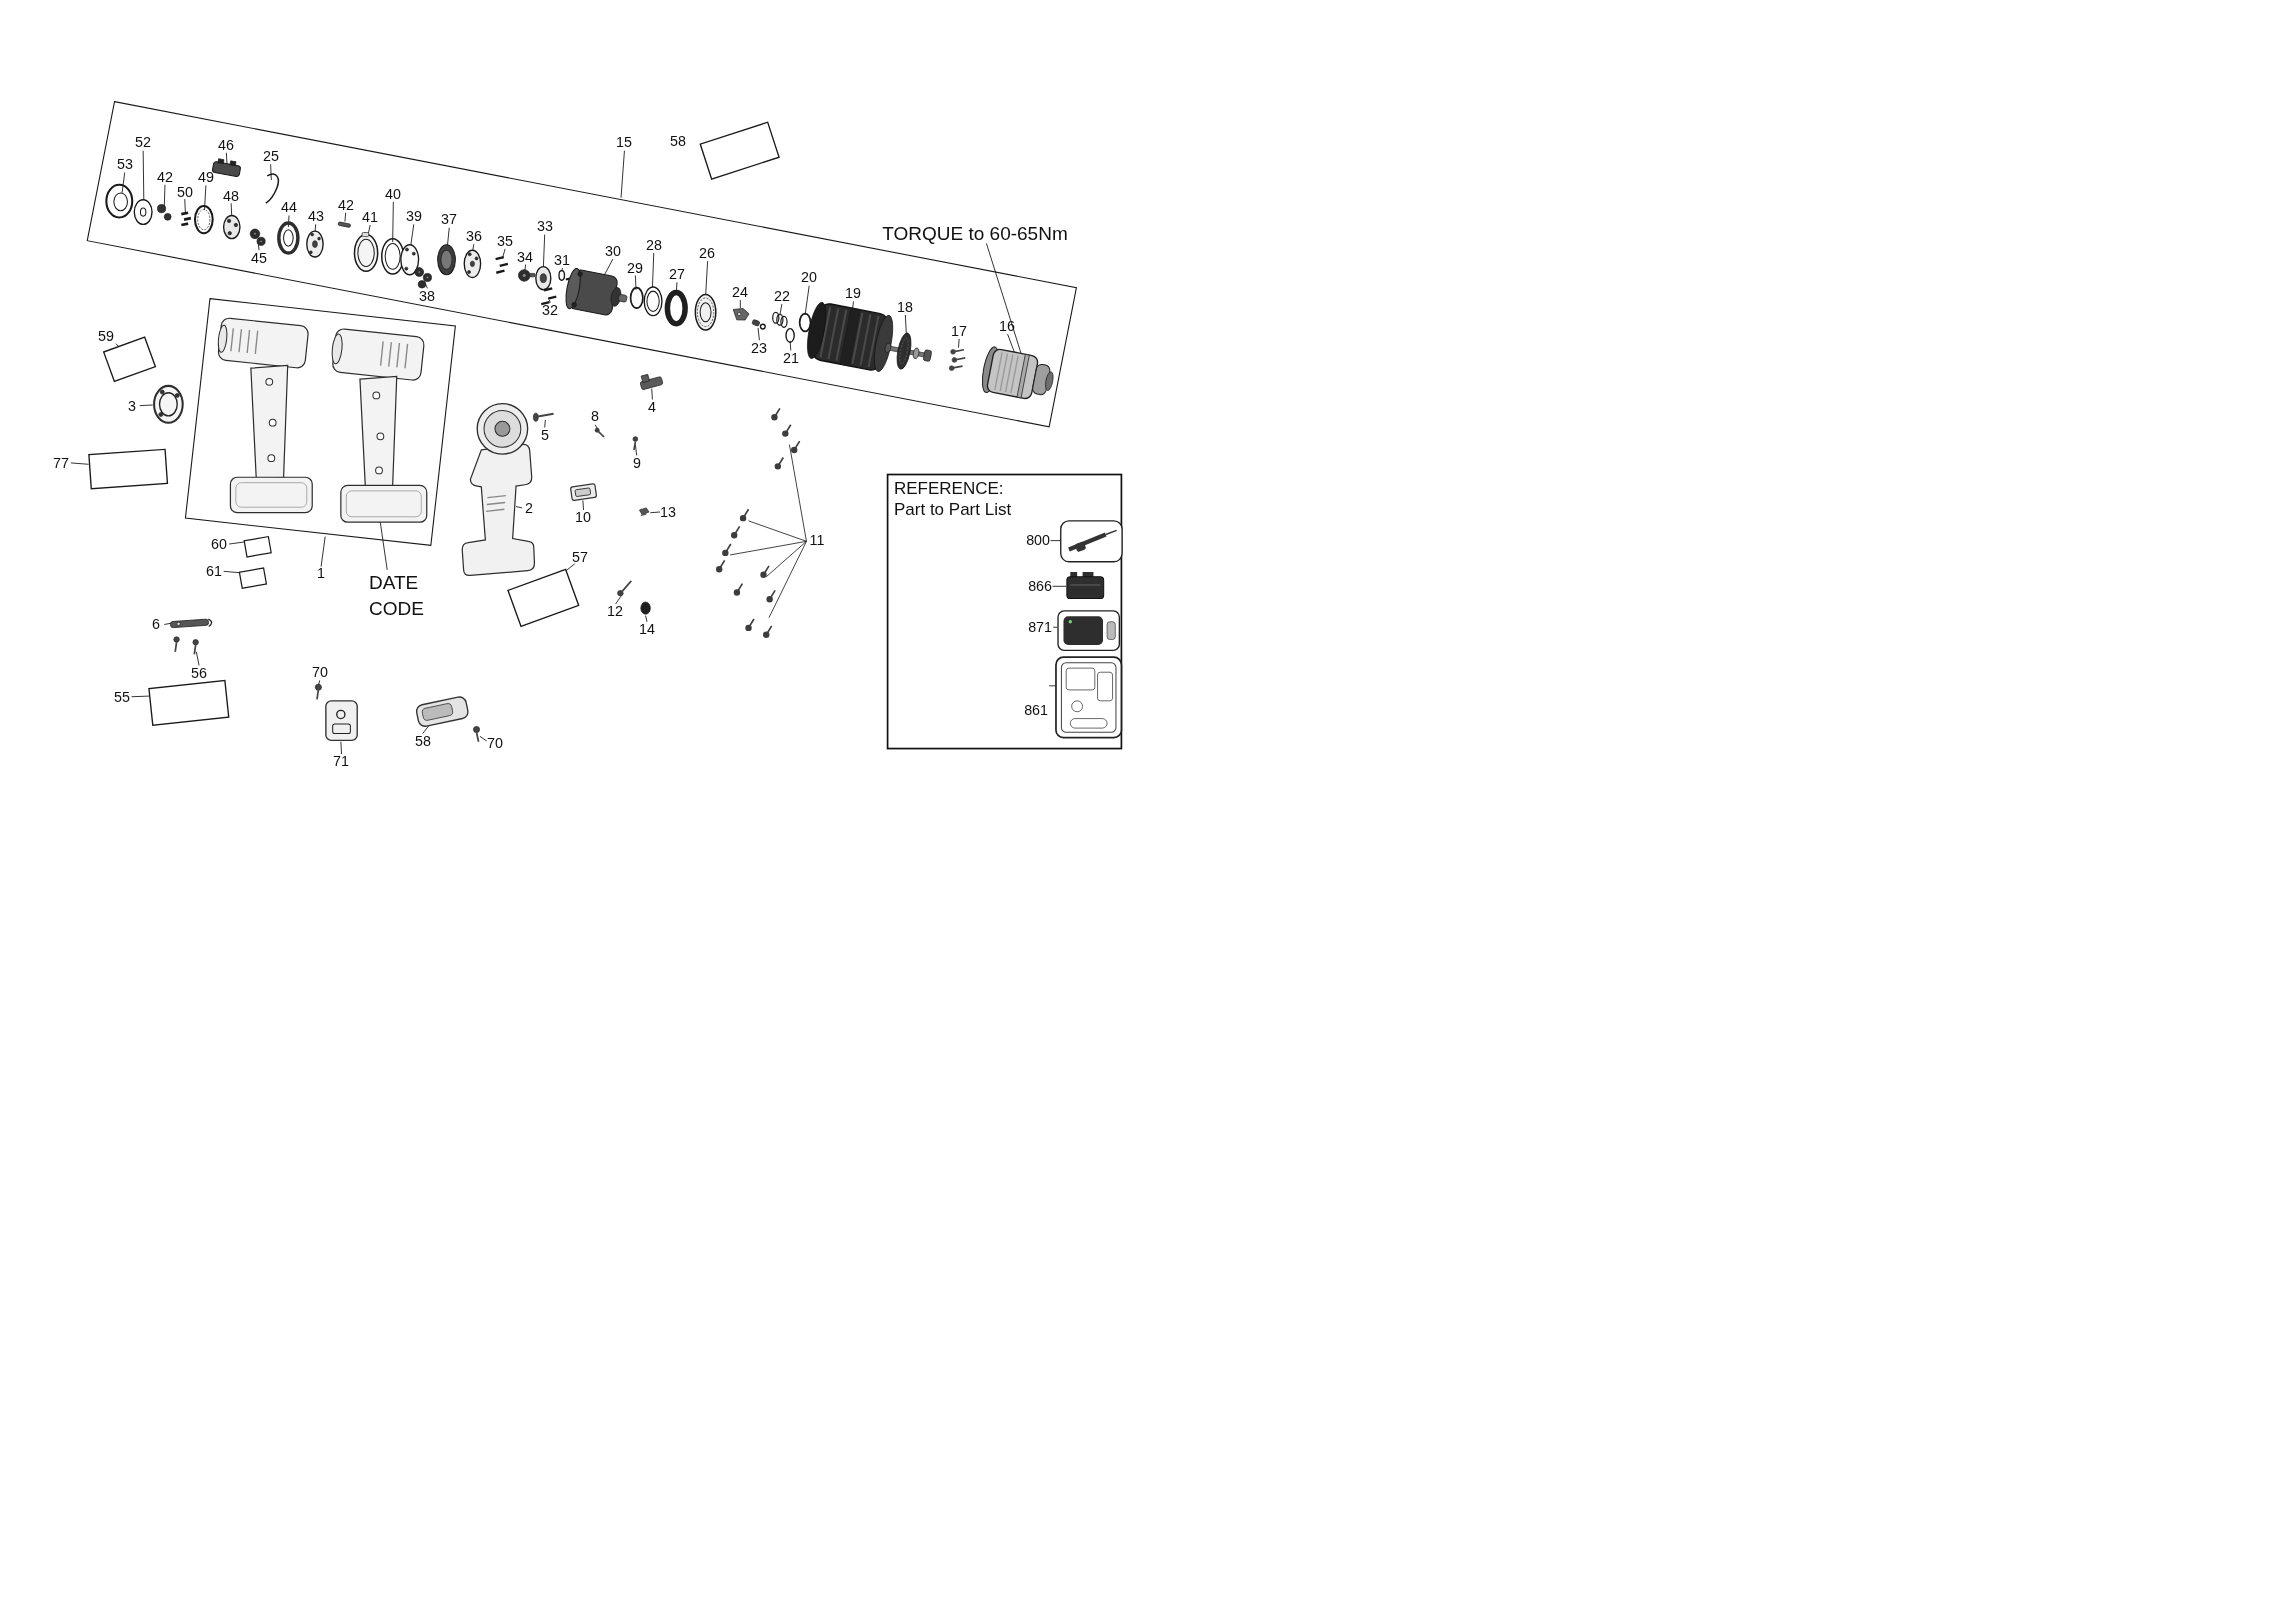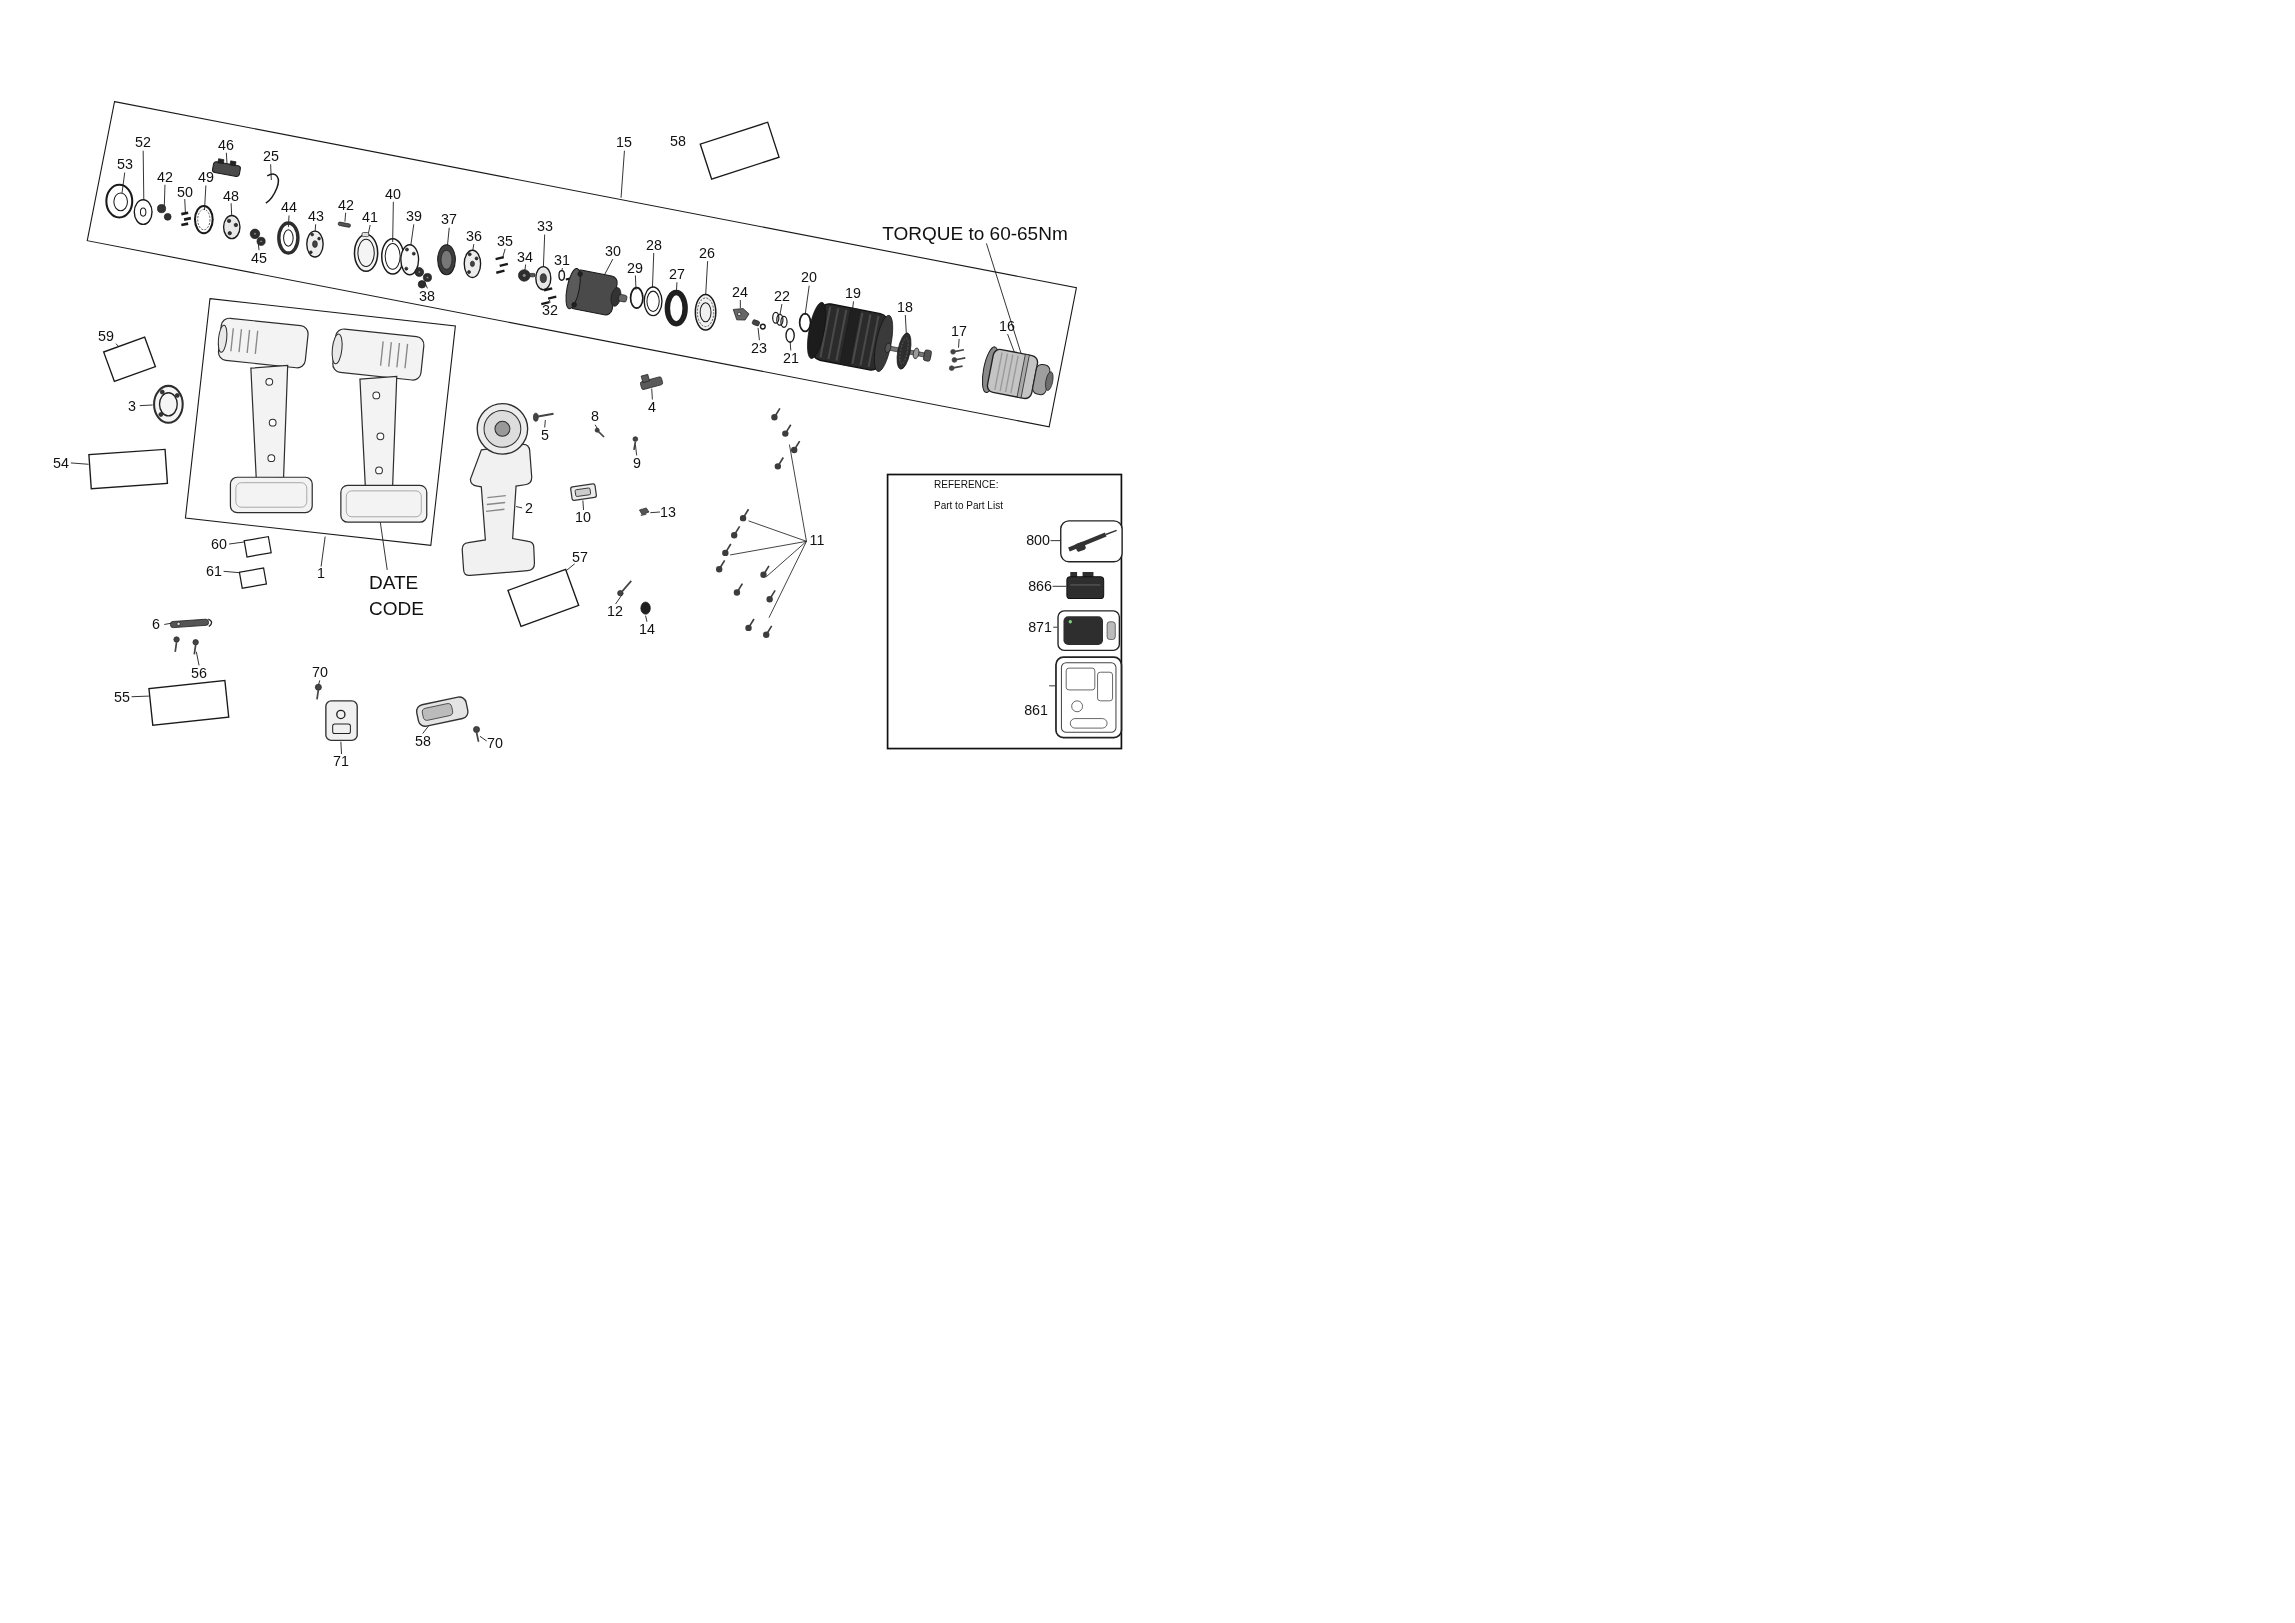--- a/index.html
+++ b/index.html
@@ -4,21 +4,21 @@
 <style>
   html,body{margin:0;padding:0;background:#fff;}
   .stage{position:relative;width:1148px;height:812px;background:#ffffff;
          font-family:"Liberation Sans",sans-serif;color:#111;overflow:hidden;}
   .stage svg{position:absolute;left:0;top:0;}
   .callout{position:absolute;transform:translate(-50%,-50%);font-size:14.3px;line-height:1;
            white-space:nowrap;color:#111;}
   .note{position:absolute;font-size:19px;line-height:1.35;white-space:nowrap;}
   .note-center{transform:translate(-50%,-50%);}
   .ref-label{position:absolute;transform:translate(-100%,-50%);font-size:14.3px;white-space:nowrap;}
-  .ref-title{position:absolute;font-size:10px;line-height:1.35;margin-left:40px;}
+  .ref-title{position:absolute;font-size:17px;line-height:1.35;}
 </style>
 </head>
 <body>
 
 <div class="stage">
 
 <svg width="1148" height="812" viewBox="0 0 1684 1191">
 
   <g>
     <path d="M168,149 L1579,422 L1539,626 L128,353 Z" fill="none" stroke="#1a1a1a" stroke-width="1.6"></path>
@@ -532,21 +532,21 @@
 <div class="callout" style="left:791px;top:358px">21</div>
 <div class="callout" style="left:809px;top:277px">20</div>
 <div class="callout" style="left:853px;top:293px">19</div>
 <div class="callout" style="left:905px;top:307px">18</div>
 <div class="callout" style="left:959px;top:331px">17</div>
 <div class="callout" style="left:1007px;top:326px">16</div>
 <div class="callout" style="left:624px;top:142px">15</div>
 <div class="callout" style="left:678px;top:141px">58</div>
 <div class="callout" style="left:106px;top:336px">59</div>
 <div class="callout" style="left:132px;top:406px">3</div>
-<div class="callout" style="left:61px;top:463px">54</div>
+<div class="callout" style="left:61px;top:463px">77</div>
 <div class="callout" style="left:219px;top:544px">60</div>
 <div class="callout" style="left:214px;top:571px">61</div>
 <div class="callout" style="left:321px;top:573px">1</div>
 <div class="callout" style="left:156px;top:624px">6</div>
 <div class="callout" style="left:199px;top:673px">56</div>
 <div class="callout" style="left:122px;top:697px">55</div>
 <div class="callout" style="left:320px;top:672px">70</div>
 <div class="callout" style="left:341px;top:761px">71</div>
 <div class="callout" style="left:423px;top:741px">58</div>
 <div class="callout" style="left:495px;top:743px">70</div>

